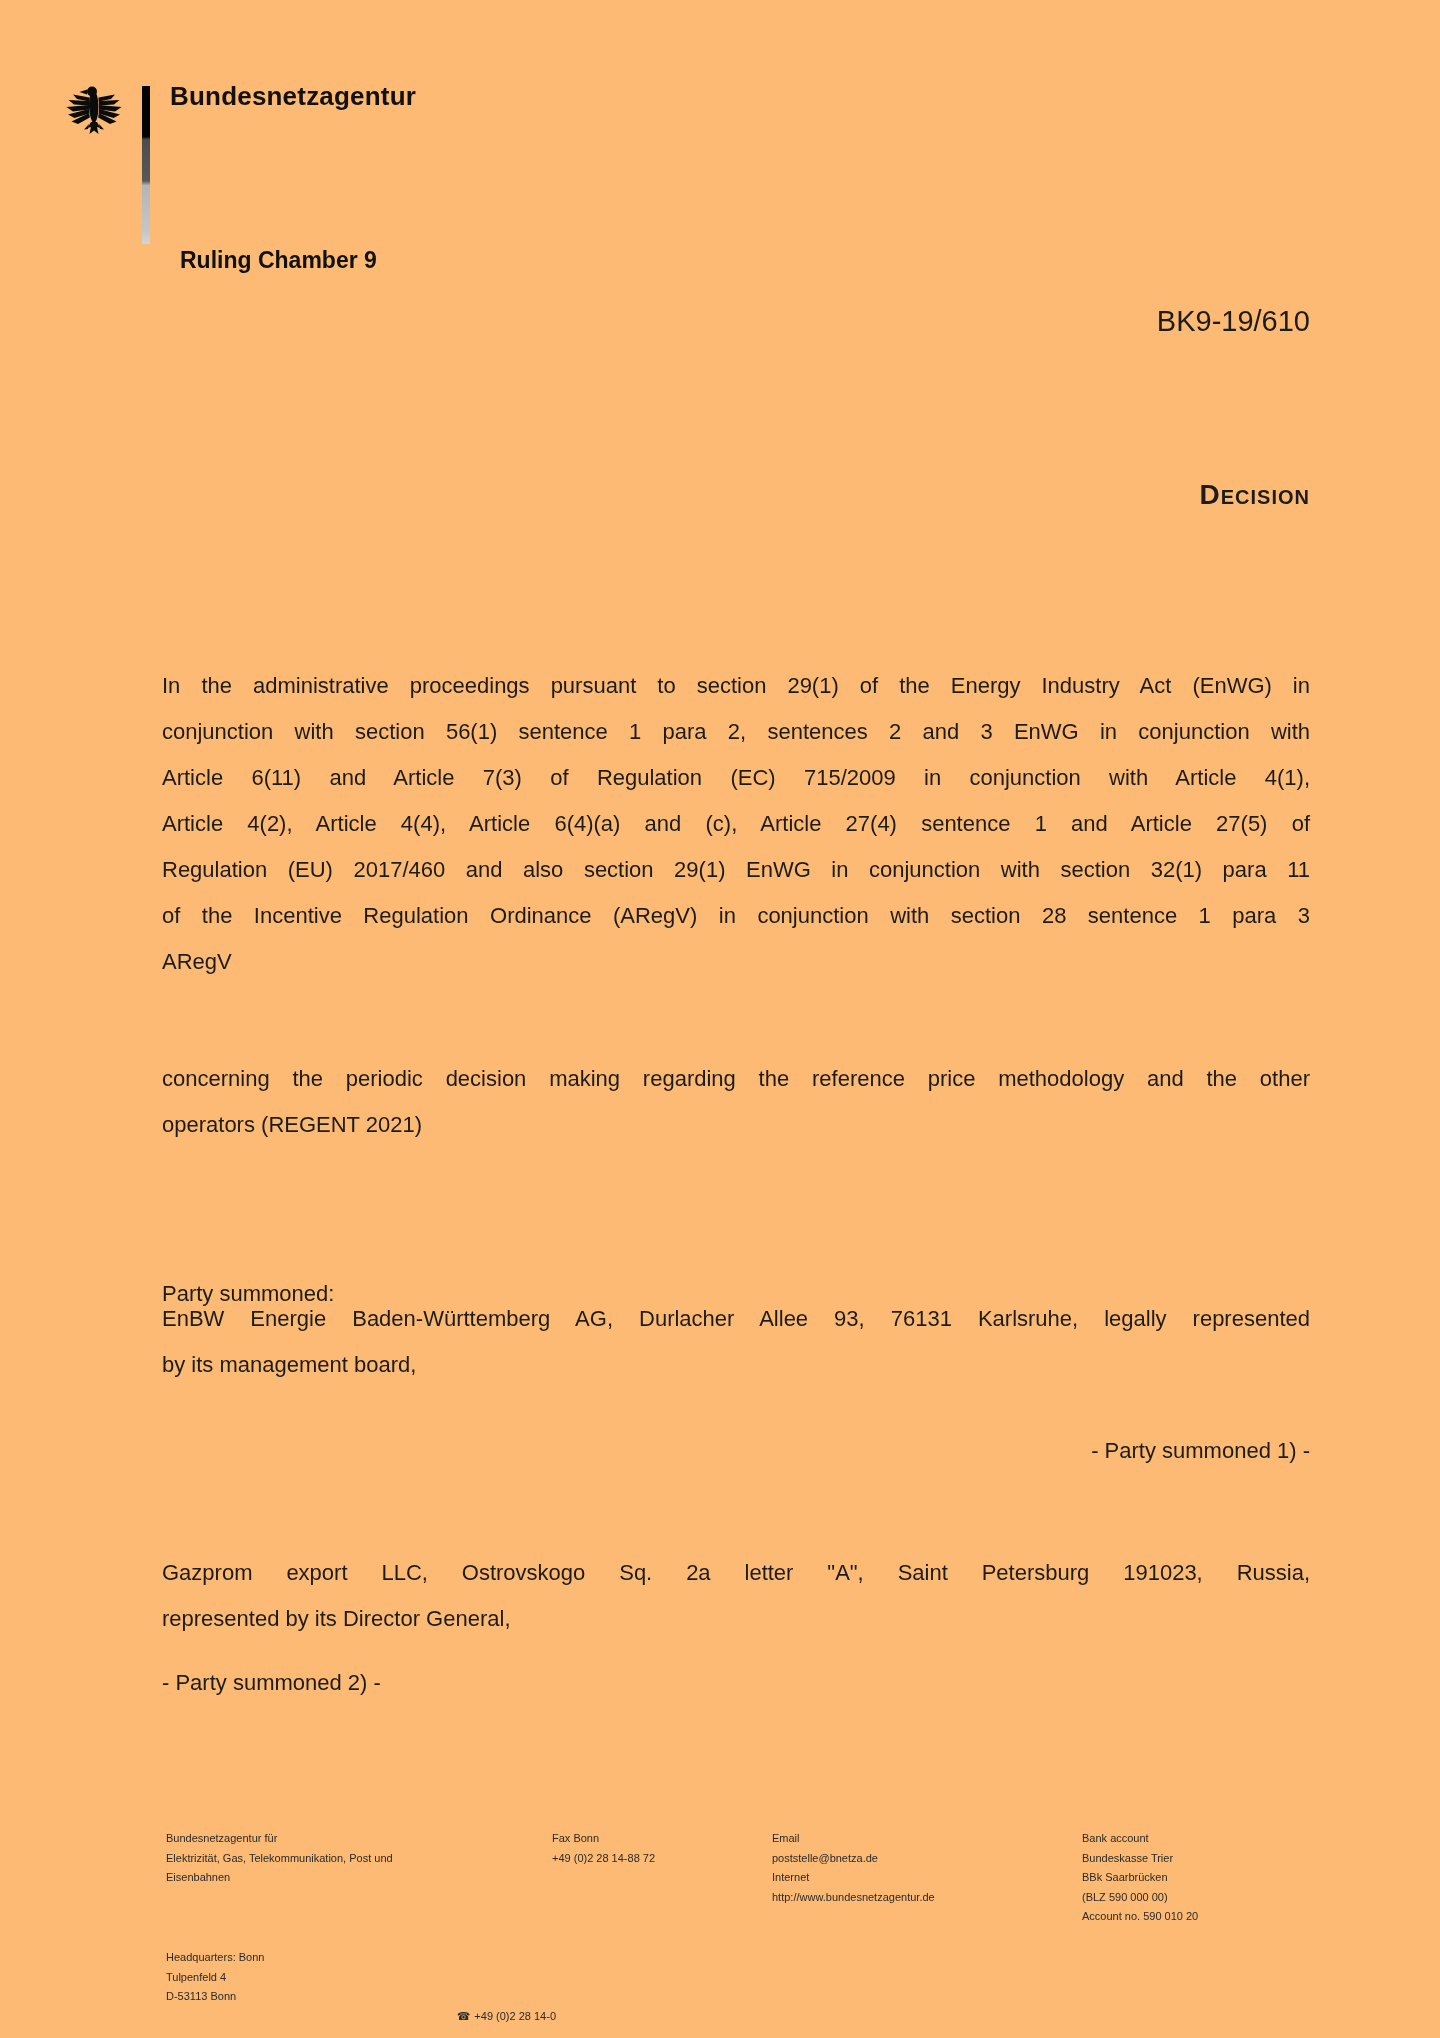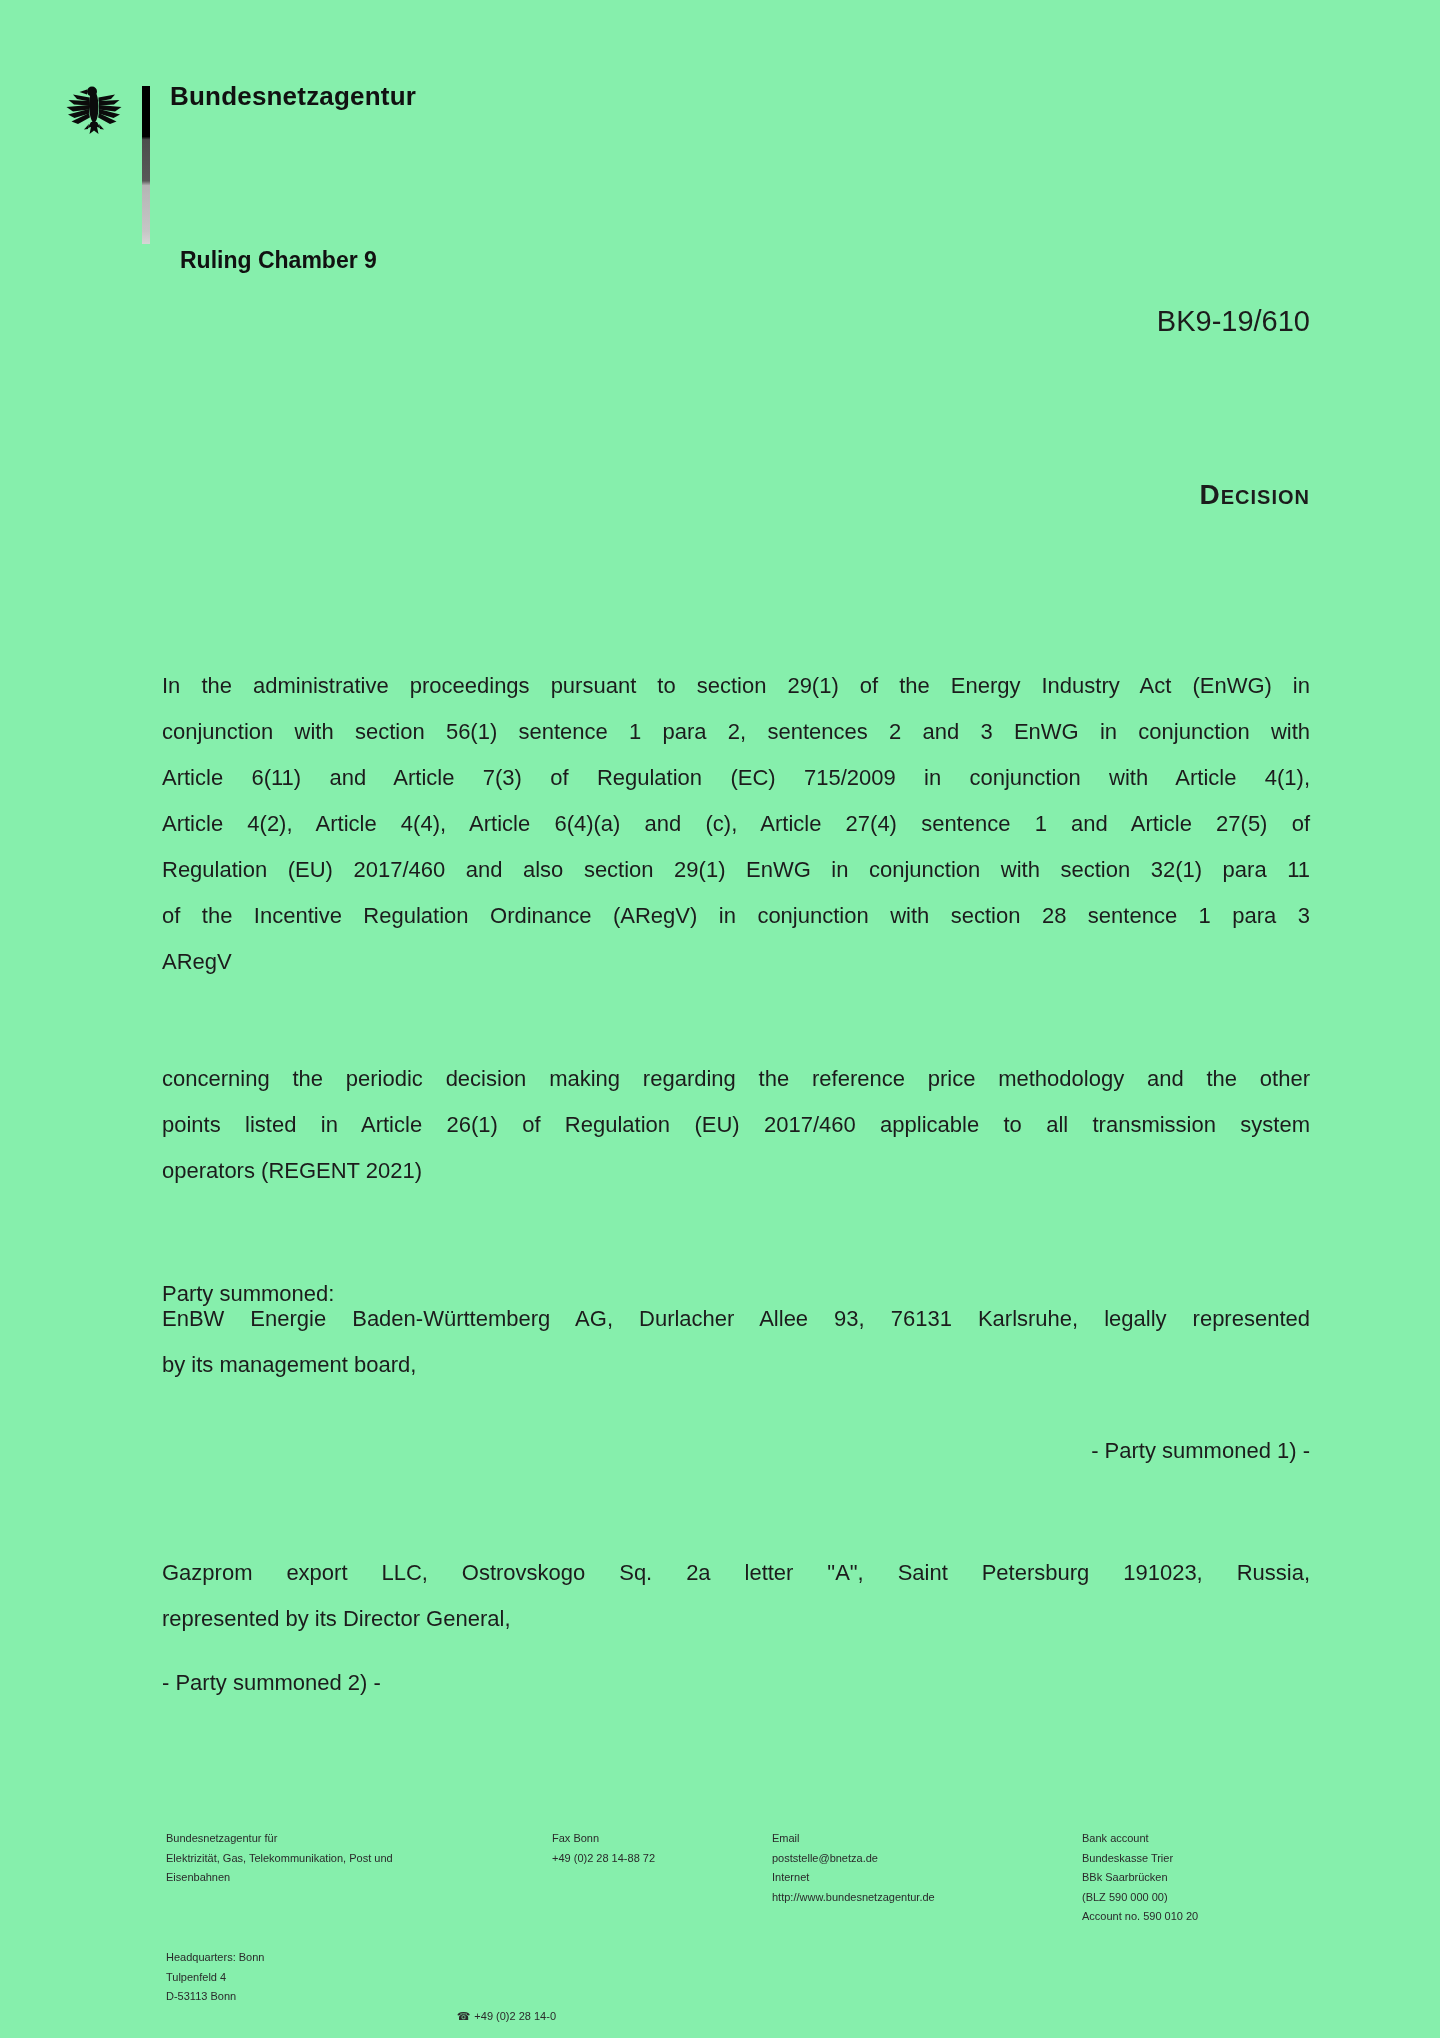--- a/index.html
+++ b/index.html
@@ -1,20 +1,20 @@
 <!DOCTYPE html>
 <html><head>
 <meta charset="utf-8">
 <style>
   html,body{margin:0;padding:0;background:#e9e9e9;}
   .page{
     position:relative;
     width:1440px;height:2038px;
     margin:0 auto;
-    background:#86efac;
+    background:#fdba74;
     font-family:"Liberation Sans","DejaVu Sans",sans-serif;
     color:#1c1c1c;
     overflow:hidden;
   }
   
   .eagle{position:absolute;left:64px;top:80px;width:60px;height:62px;}
   .logo-bar{
     position:absolute;left:142px;top:86px;width:8px;height:158px;
     background:linear-gradient(180deg,#000 0%,#000 32%,#4d4d4d 34%,#585858 60%,#b5b5b5 63%,#c6c6c6 92%,#d5d5d5 100%);
   }
@@ -111,21 +111,20 @@
       <div>conjunction with section 56(1) sentence 1 para 2, sentences 2 and 3 EnWG in conjunction with</div>
       <div>Article 6(11) and Article 7(3) of Regulation (EC) 715/2009 in conjunction with Article 4(1),</div>
       <div>Article 4(2), Article 4(4), Article 6(4)(a) and (c), Article 27(4) sentence 1 and Article 27(5) of</div>
       <div>Regulation (EU) 2017/460 and also section 29(1) EnWG in conjunction with section 32(1) para 11</div>
       <div>of the Incentive Regulation Ordinance (ARegV) in conjunction with section 28 sentence 1 para 3</div>
       <div>ARegV</div>
     </div>
 
   <div class="block justified para2">
       <div>concerning the periodic decision making regarding the reference price methodology and the other</div>
-      <div>points listed in Article 26(1) of Regulation (EU) 2017/460 applicable to all transmission system</div>
       <div>operators (REGENT 2021)</div>
     </div>
 
   <div class="block party-label">Party summoned:</div>
 
   <div class="block justified party1">
       <div>EnBW Energie Baden-Württemberg AG, Durlacher Allee 93, 76131 Karlsruhe, legally represented</div>
       <div>by its management board,</div>
     </div>
   <div class="block tag1">- Party summoned 1) -</div>

